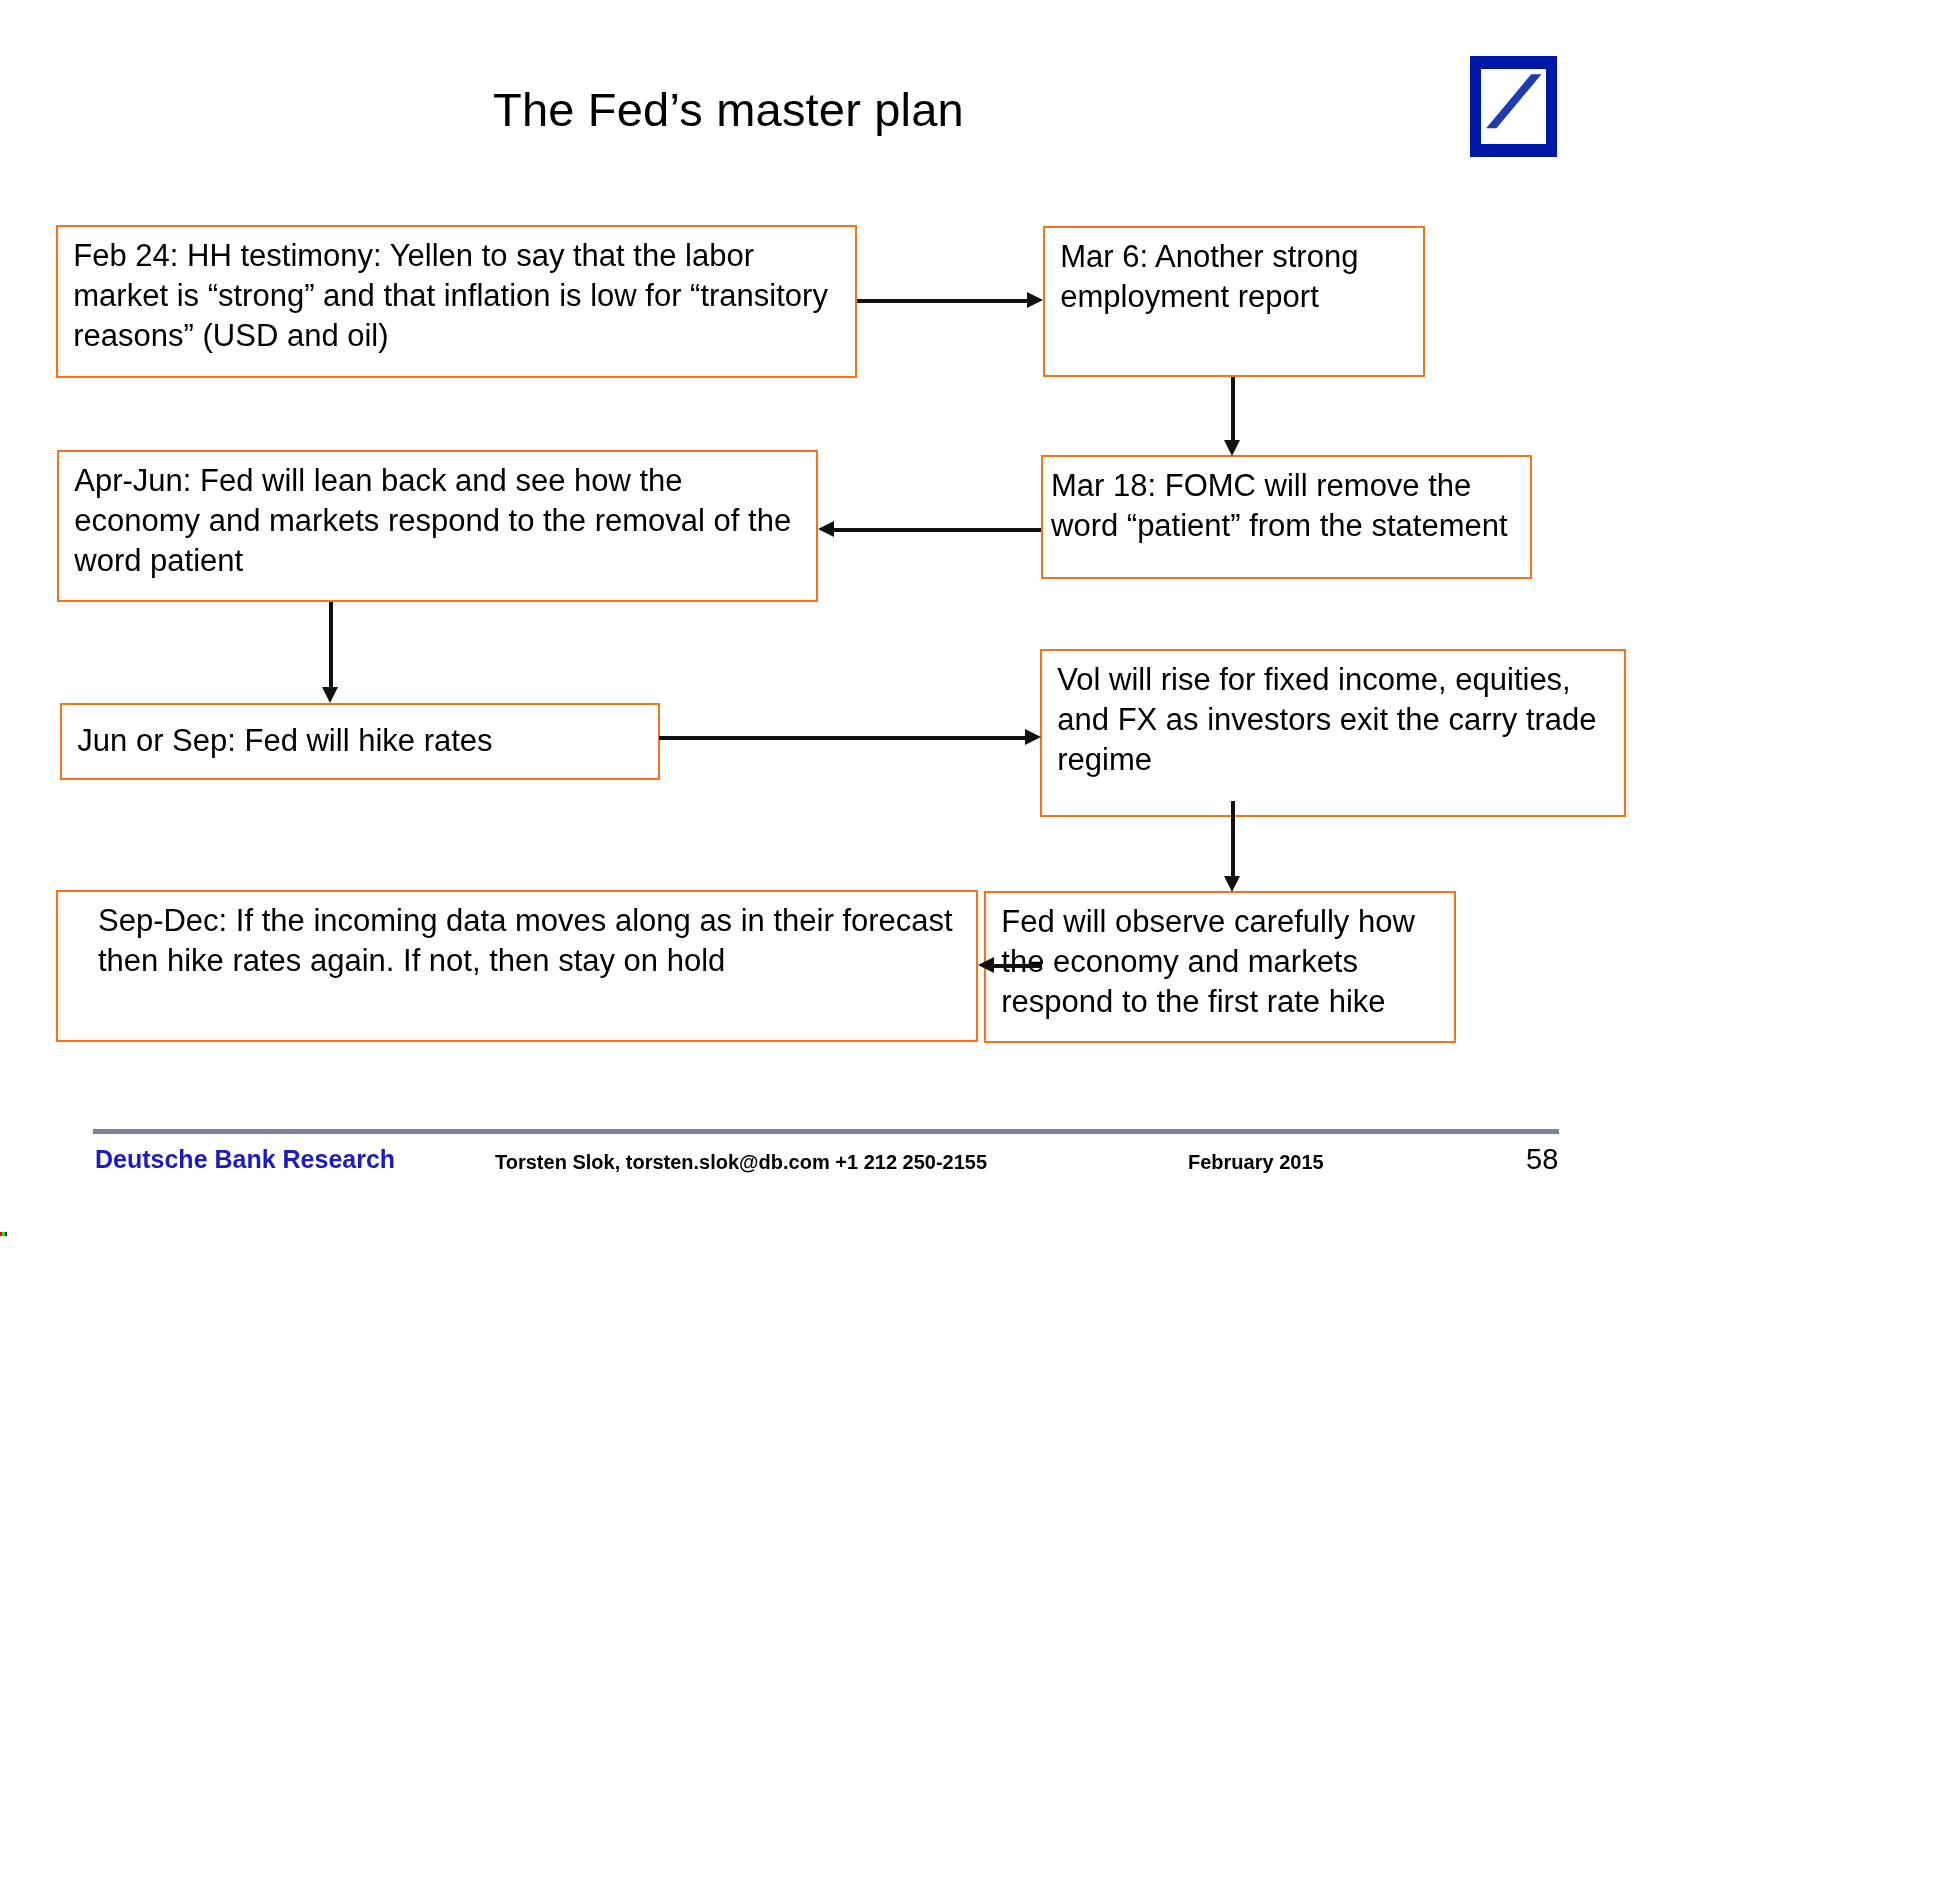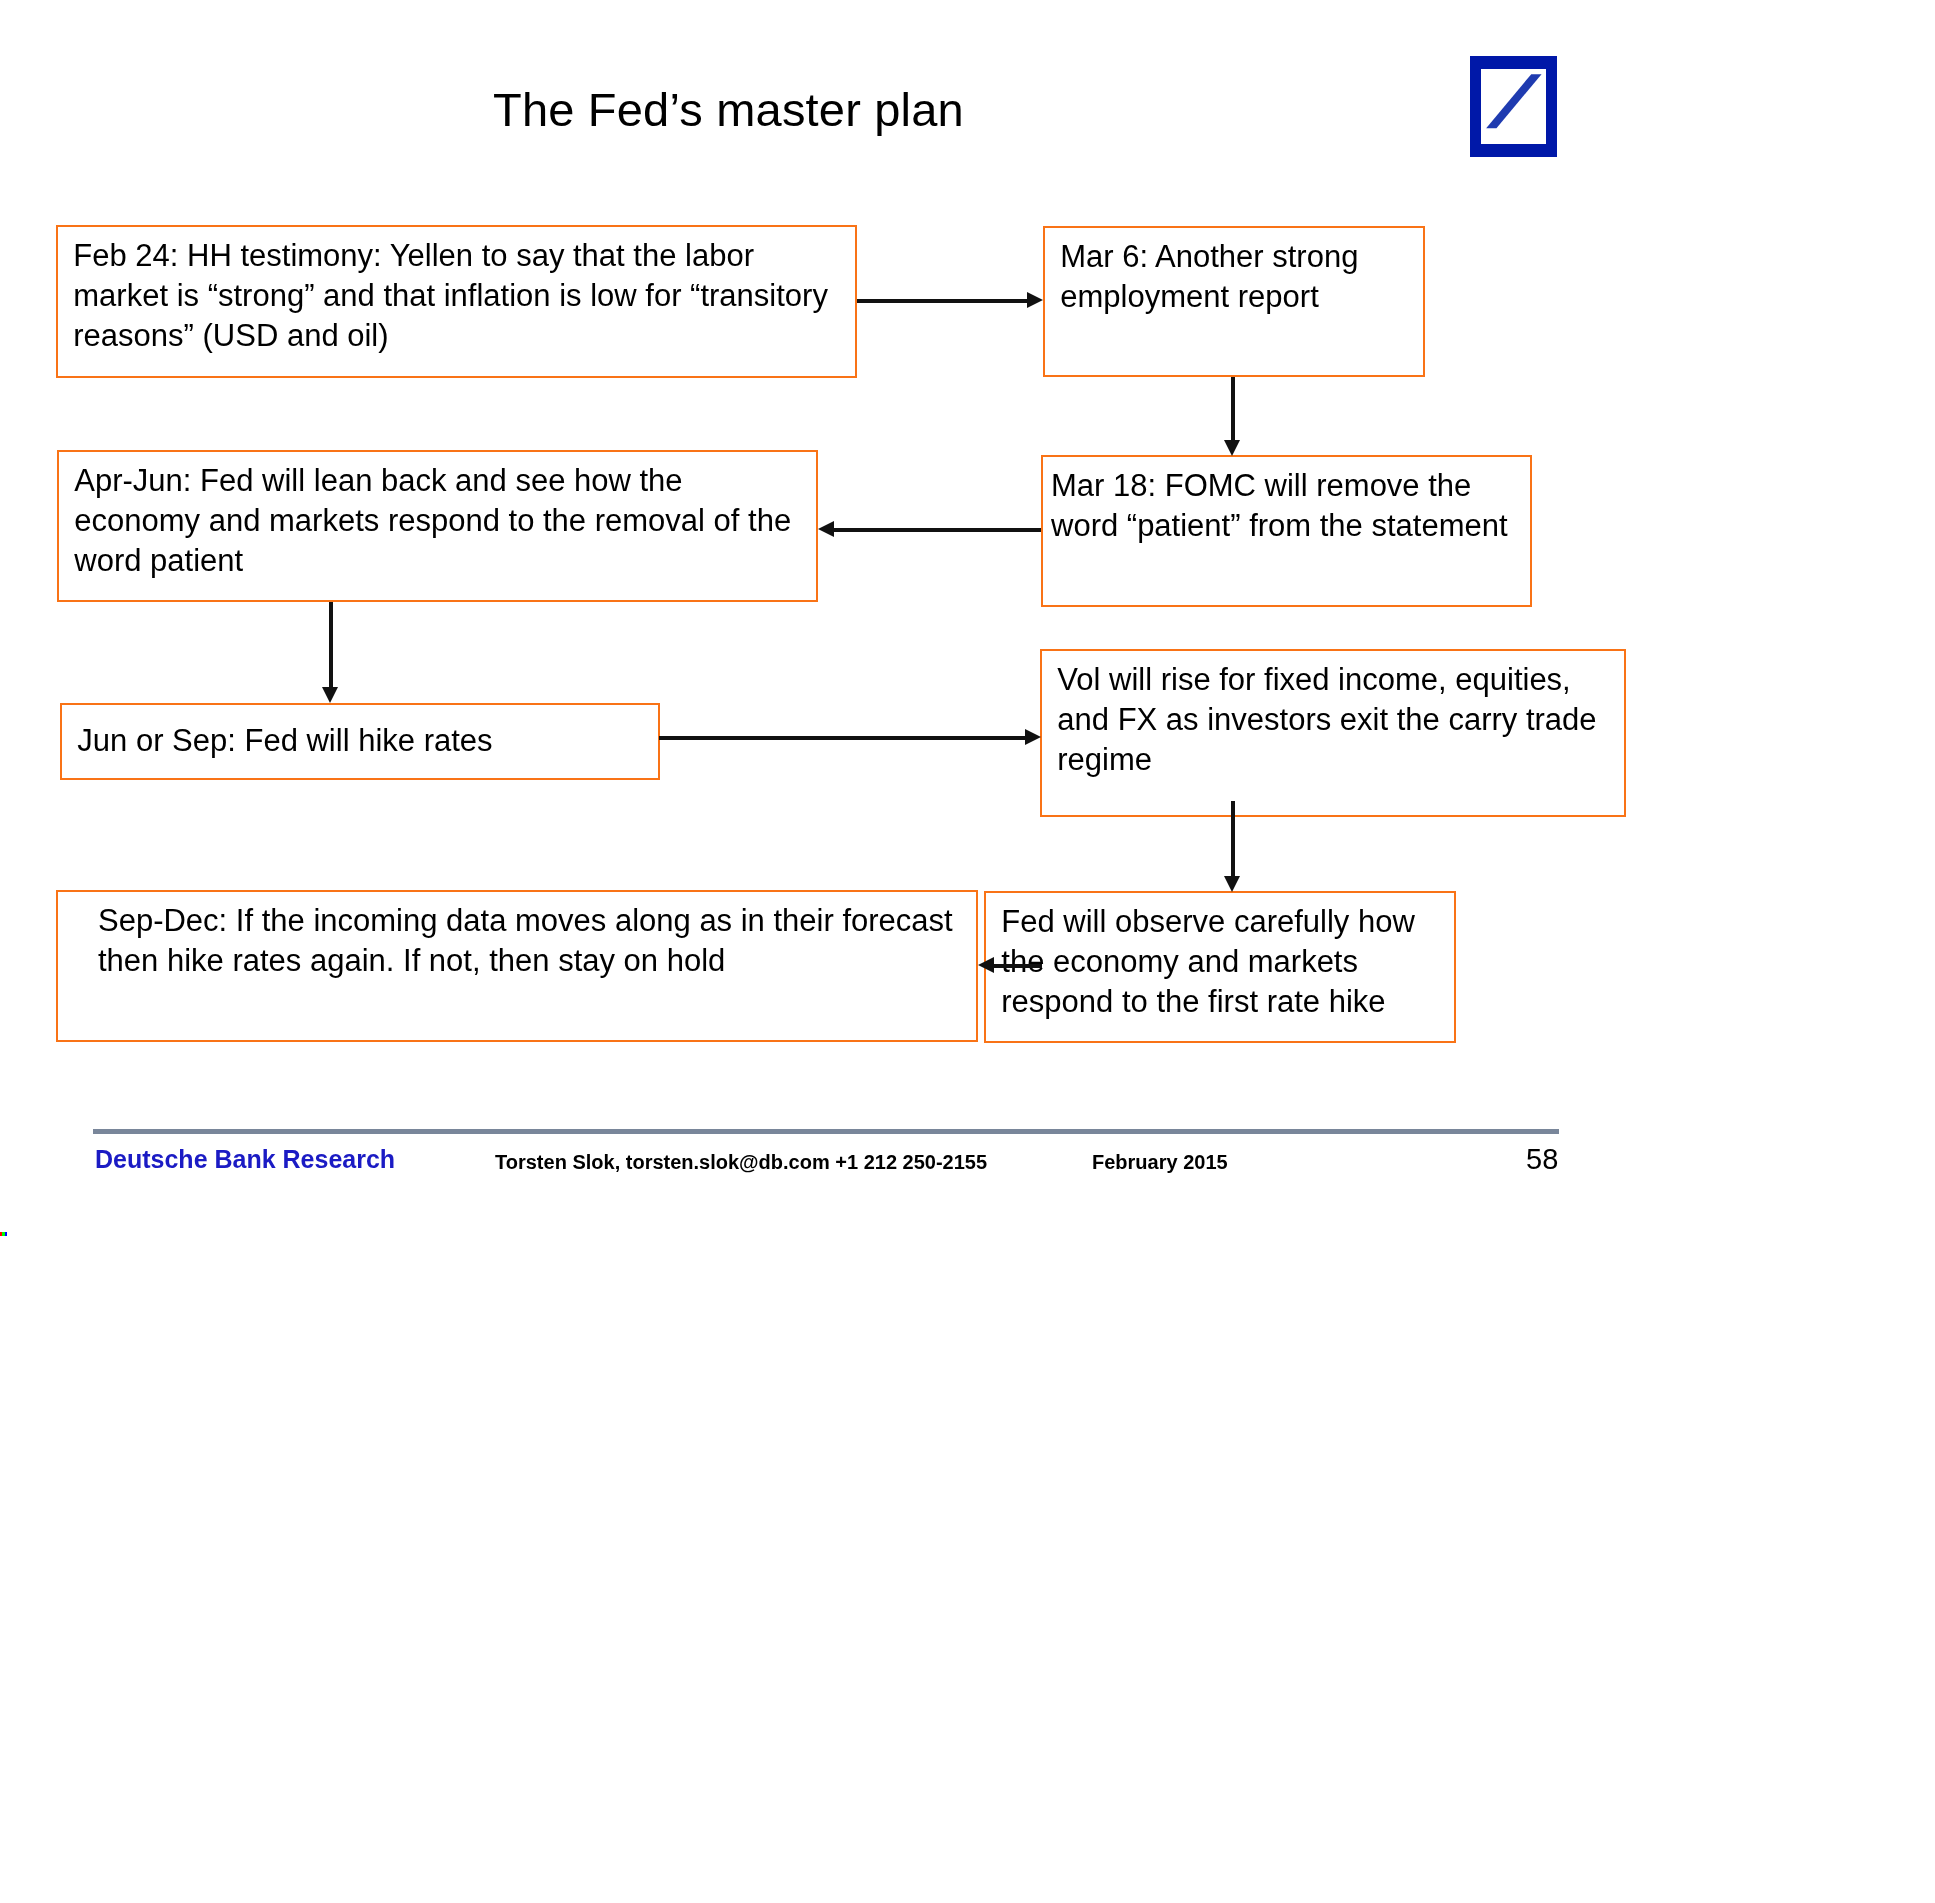--- a/index.html
+++ b/index.html
@@ -140,21 +140,21 @@
     position: absolute;
     left: 495px;
     top: 1151px;
     font-size: 20px;
     font-weight: bold;
     color: #000000;
     white-space: nowrap;
   }
   #footer-date {
     position: absolute;
-    left: 1092px;
+    left: 1188px;
     top: 1151px;
     font-size: 20px;
     font-weight: bold;
     color: #000000;
     white-space: nowrap;
   }
   #footer-page {
     position: absolute;
     left: 1526px;
     top: 1143px;
@@ -191,21 +191,21 @@
       </svg>
     </div>
   </div>
 
   <div class="fbox" style="left:56px; top:225px; width:801px; height:153px;">Feb 24: HH testimony: Yellen to say that the labor market is “strong” and that inflation is low for “transitory reasons” (USD and oil)</div>
 
   <div class="fbox" style="left:1043px; top:226px; width:382px; height:151px;">Mar 6: Another strong employment report</div>
 
   <div class="fbox" style="left:57px; top:450px; width:761px; height:152px;">Apr-Jun: Fed will lean back and see how the economy and markets respond to the removal of the word patient</div>
 
-  <div class="fbox" style="left:1041px; top:455px; width:491px; height:152px;padding-left:8px;">Mar 18: FOMC will remove the word “patient” from the statement</div>
+  <div class="fbox" style="left:1041px; top:455px; width:491px; height:124px;padding-left:8px;">Mar 18: FOMC will remove the word “patient” from the statement</div>
 
   <div class="fbox" style="left:60px; top:703px; width:600px; height:77px; display:flex; align-items:center;">Jun or Sep: Fed will hike rates</div>
 
   <div class="fbox" style="left:1040px; top:649px; width:586px; height:168px;">Vol will rise for fixed income, equities, and FX as investors exit the carry trade regime</div>
 
   <div class="fbox" style="left:56px; top:890px; width:922px; height:152px;padding-left:40px;">Sep-Dec: If the incoming data moves along as in their forecast then hike rates again. If not, then stay on hold</div>
 
   <div class="fbox" style="left:984px; top:891px; width:472px; height:152px;">Fed will observe carefully how the economy and markets respond to the first rate hike</div>
 
   <div class="arrow-h right" style="left:857px; top:292px; width:186px; height:17.7px;">

